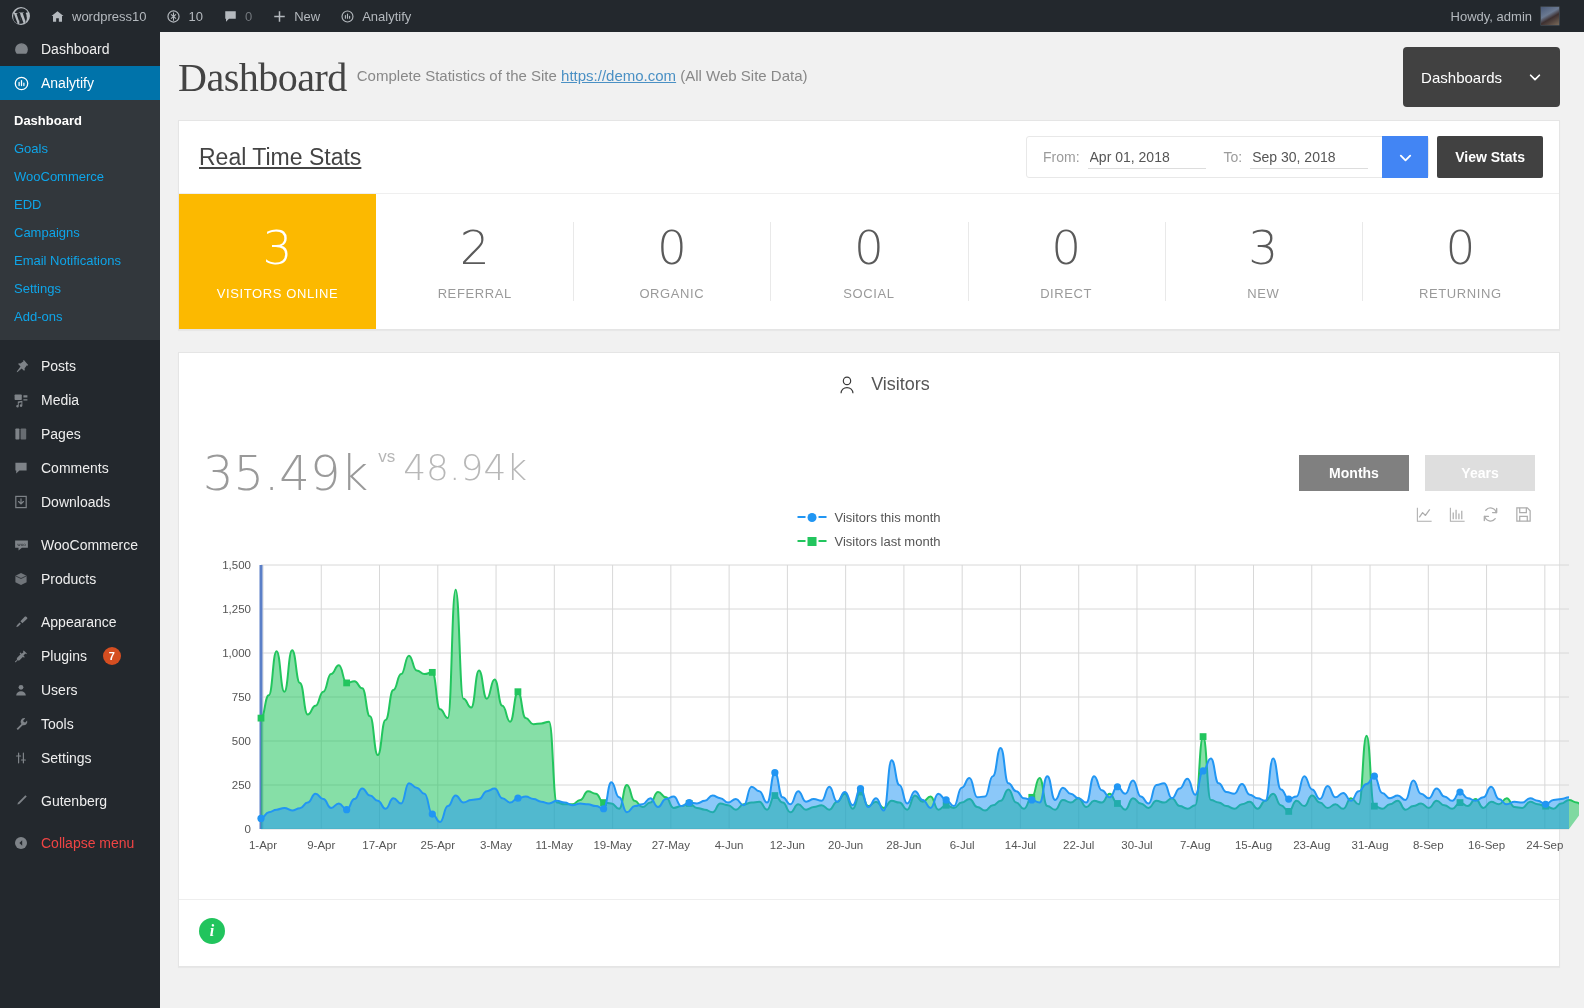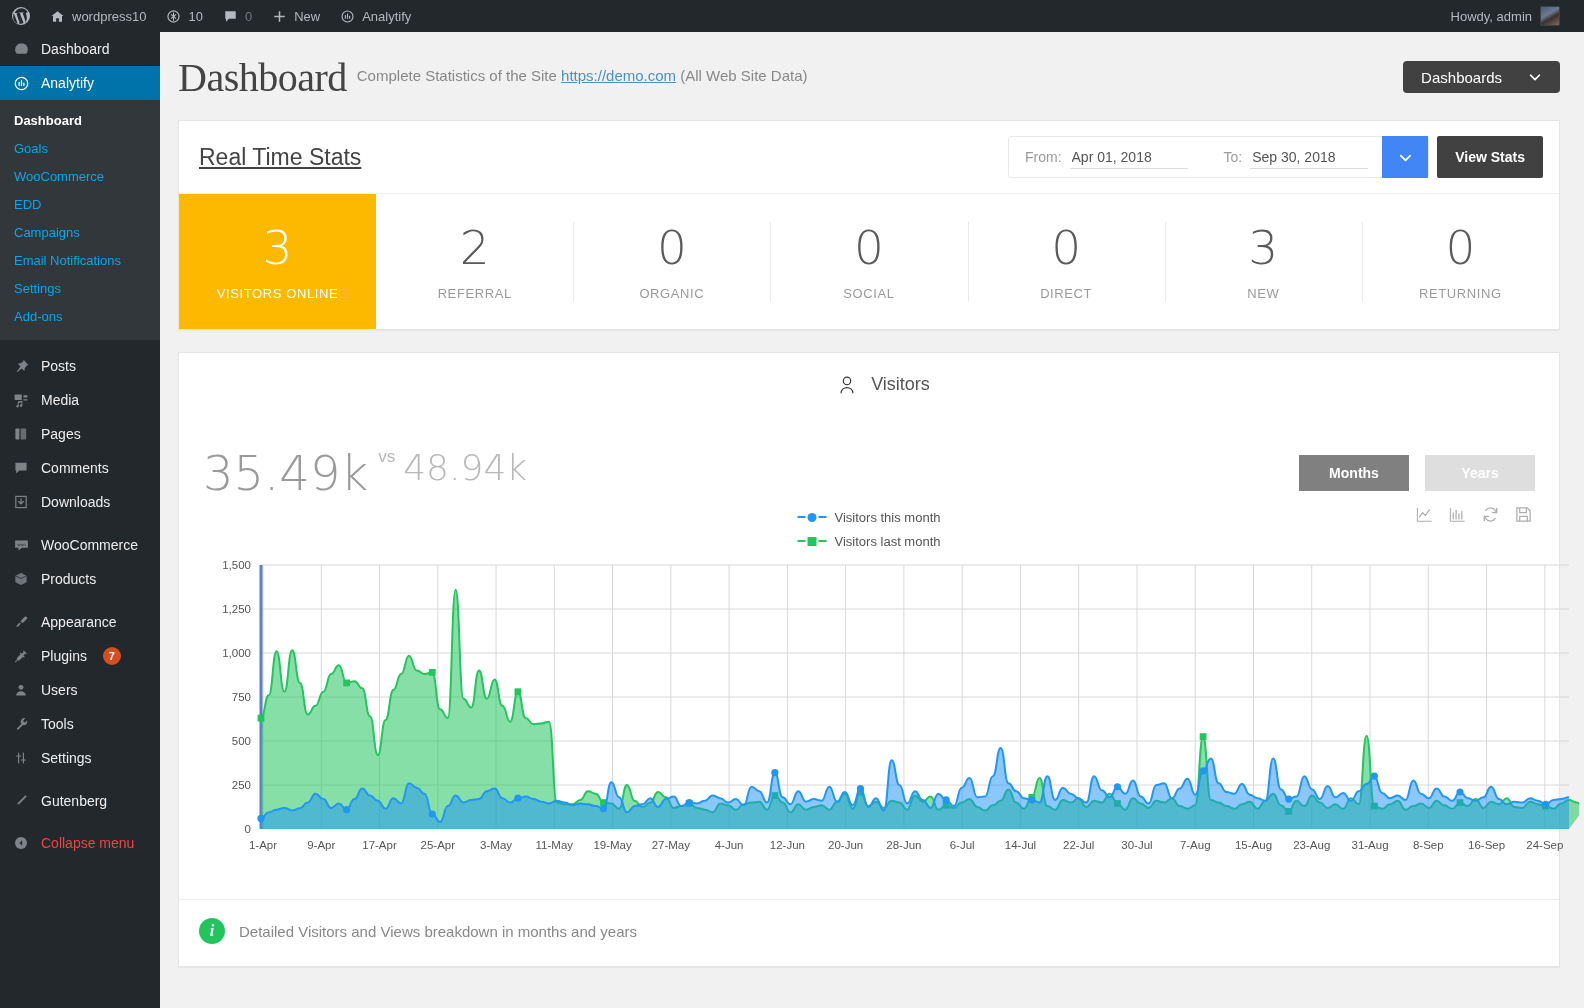--- a/index.html
+++ b/index.html
@@ -76,21 +76,21 @@
   }
   .page-title {
     font-family: "Liberation Serif", serif;
     font-size: 40px; font-weight: normal; color: #444;
     letter-spacing: -0.5px;
   }
   .page-sub { font-size: 15px; color: #888; margin-left: 10px; padding-bottom: 4px; }
   .page-sub a { color: #4a90c4; text-decoration: underline; }
   .dashboards-btn {
     margin-left: auto; background: #414141; color: #fff;
-    border: 0; border-radius: 4px; height: 32px; padding: 0 18px;
+    border: 0; border-radius: 4px; height: 60px; padding: 0 18px;
     display: flex; align-items: center; gap: 26px;
     font-size: 15px; cursor: pointer;
   }
 
   .panel {
     background: #fff; margin: 0 24px 0 18px;
     border: 1px solid #e5e5e5; box-shadow: 0 1px 1px rgba(0,0,0,.04);
   }
 
   .rt-head {
@@ -435,21 +435,21 @@
       </span>
     </button>
   </div>
 
   <div class="panel">
     <div class="rt-head">
       <span class="rt-title">Real Time Stats</span>
       <div class="daterange">
         <span class="dr-label">From:</span>
         <input class="dr-input" value="Apr 01, 2018" style="">
-        <span class="dr-label" style="margin-left:36px">To:</span>
+        <span class="dr-label" style="margin-left:18px">To:</span>
         <input class="dr-input" value="Sep 30, 2018" style="">
         <span class="dr-caret">
           <svg class="ico" width="15" height="15" viewBox="0 0 16 16" fill="none" stroke="#fff" stroke-width="2">
             <path d="M3 6l5 5 5-5" stroke-linecap="round" stroke-linejoin="round"></path>
           </svg>
         </span>
       </div>
       <button class="view-stats">View Stats</button>
     </div>
 
@@ -652,16 +652,15 @@
           <circle cx="1000.0714285714286" cy="213.92000000000002" r="3.6" fill="#2196f3"></circle>
           <circle cx="1085.7142857142858" cy="242.08" r="3.6" fill="#2196f3"></circle>
           <circle cx="1171.357142857143" cy="219.2" r="3.6" fill="#2196f3"></circle>
           <circle cx="1257" cy="235.04" r="3.6" fill="#2196f3"></circle>
           <circle cx="1342.642857142857" cy="247.36" r="3.6" fill="#2196f3"></circle>
         </svg>
     </div>
 
     <div class="chart-note">
       <span class="info-dot">i</span>
-      <span class="note-text">Detailed Visitors and Views breakdown in months and years</span>
     </div>
   </div>
 </div>
 
 </body></html>

